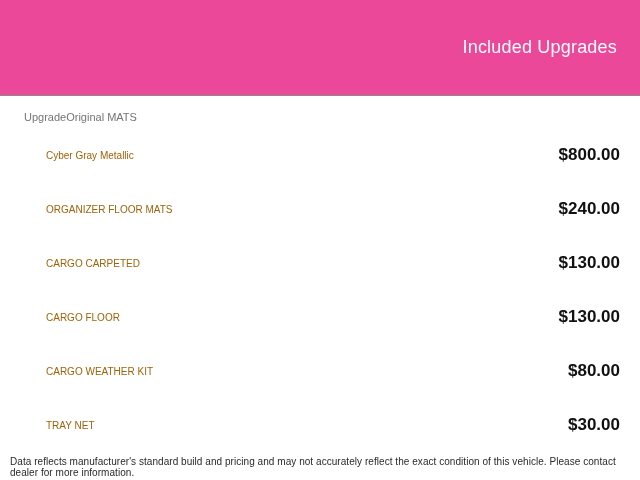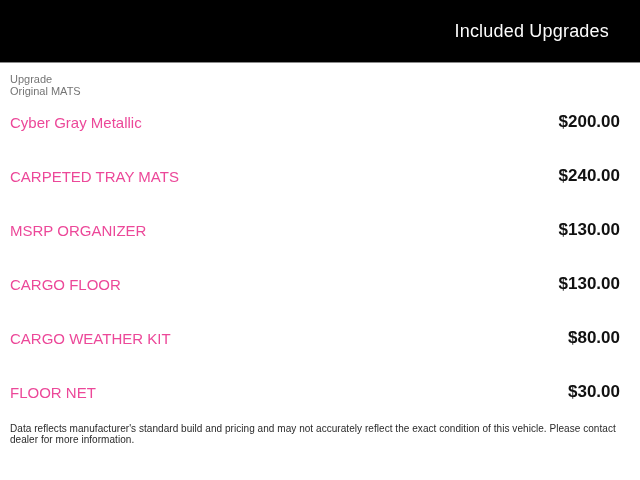--- a/index.html
+++ b/index.html
@@ -12,65 +12,65 @@
     font-family: "Liberation Sans", "DejaVu Sans", sans-serif;
   }
   .page {
     width: 640px;
     height: 480px;
     background: #ffffff;
     position: relative;
     box-sizing: border-box;
   }
   .header-bar {
-    height: 63px;
-    background: #000000;
+    height: 96px;
+    background: #ec4899;
     display: flex;
     align-items: center;
     justify-content: flex-end;
-    padding-right: 31px;
+    padding-right: 23px;
     box-sizing: border-box;
     border-bottom: 1px solid #8a8a8a;
   }
   .page-title {
     color: #fcfcfc;
     font-size: 18px;
     font-weight: 400;
     letter-spacing: 0.2px;
   }
   .table {
     box-sizing: border-box;
   }
   .thead {
     display: flex;
-    justify-content: center;
+    justify-content: flex-start;
     align-items: flex-start;
-    padding: 15px 21px 0 10px;
+    padding: 15px 21px 0 24px;
     height: 13px;
-    flex-direction: column;
   }
   .col-header {
     color: #757575;
     font-size: 11px;
     font-weight: 400;
   }
   .rows {
     margin-top: 4px;
   }
   .row {
     height: 54px;
     display: flex;
     align-items: center;
     justify-content: space-between;
     padding: 0 20px 0 10px;
   }
   .upgrade-name {
-    color: #ec4899;
-    font-size: 15px;
+    color: #a16207;
+    font-size: 10px;
     font-weight: 400;
+    margin-left: 36px;
   }
   .upgrade-price {
     color: #111111;
     font-size: 17px;
     font-weight: 700;
   }
   .footer {
     margin-top: 4px;
     padding: 0 10px;
   }
@@ -92,45 +92,45 @@
   <div class="table">
 
     <div class="thead">
       <span class="col-header">Upgrade</span>
       <span class="col-header">Original MATS</span>
     </div>
 
     <div class="rows">
       <div class="row">
         <span class="upgrade-name">Cyber Gray Metallic</span>
-        <span class="upgrade-price">$200.00</span>
+        <span class="upgrade-price">$800.00</span>
       </div>
 
       <div class="row">
-        <span class="upgrade-name">CARPETED TRAY MATS</span>
+        <span class="upgrade-name">ORGANIZER FLOOR MATS</span>
         <span class="upgrade-price">$240.00</span>
       </div>
 
       <div class="row">
-        <span class="upgrade-name">MSRP ORGANIZER</span>
+        <span class="upgrade-name">CARGO CARPETED</span>
         <span class="upgrade-price">$130.00</span>
       </div>
 
       <div class="row">
         <span class="upgrade-name">CARGO FLOOR</span>
         <span class="upgrade-price">$130.00</span>
       </div>
 
       <div class="row">
         <span class="upgrade-name">CARGO WEATHER KIT</span>
         <span class="upgrade-price">$80.00</span>
       </div>
 
       <div class="row">
-        <span class="upgrade-name">FLOOR NET</span>
+        <span class="upgrade-name">TRAY NET</span>
         <span class="upgrade-price">$30.00</span>
       </div>
     </div>
 
   </div>
 
   <div class="footer">
     <div class="disclaimer">Data reflects manufacturer's standard build and pricing and may not accurately reflect the exact condition of this vehicle. Please contact dealer for more information.</div>
   </div>
 

